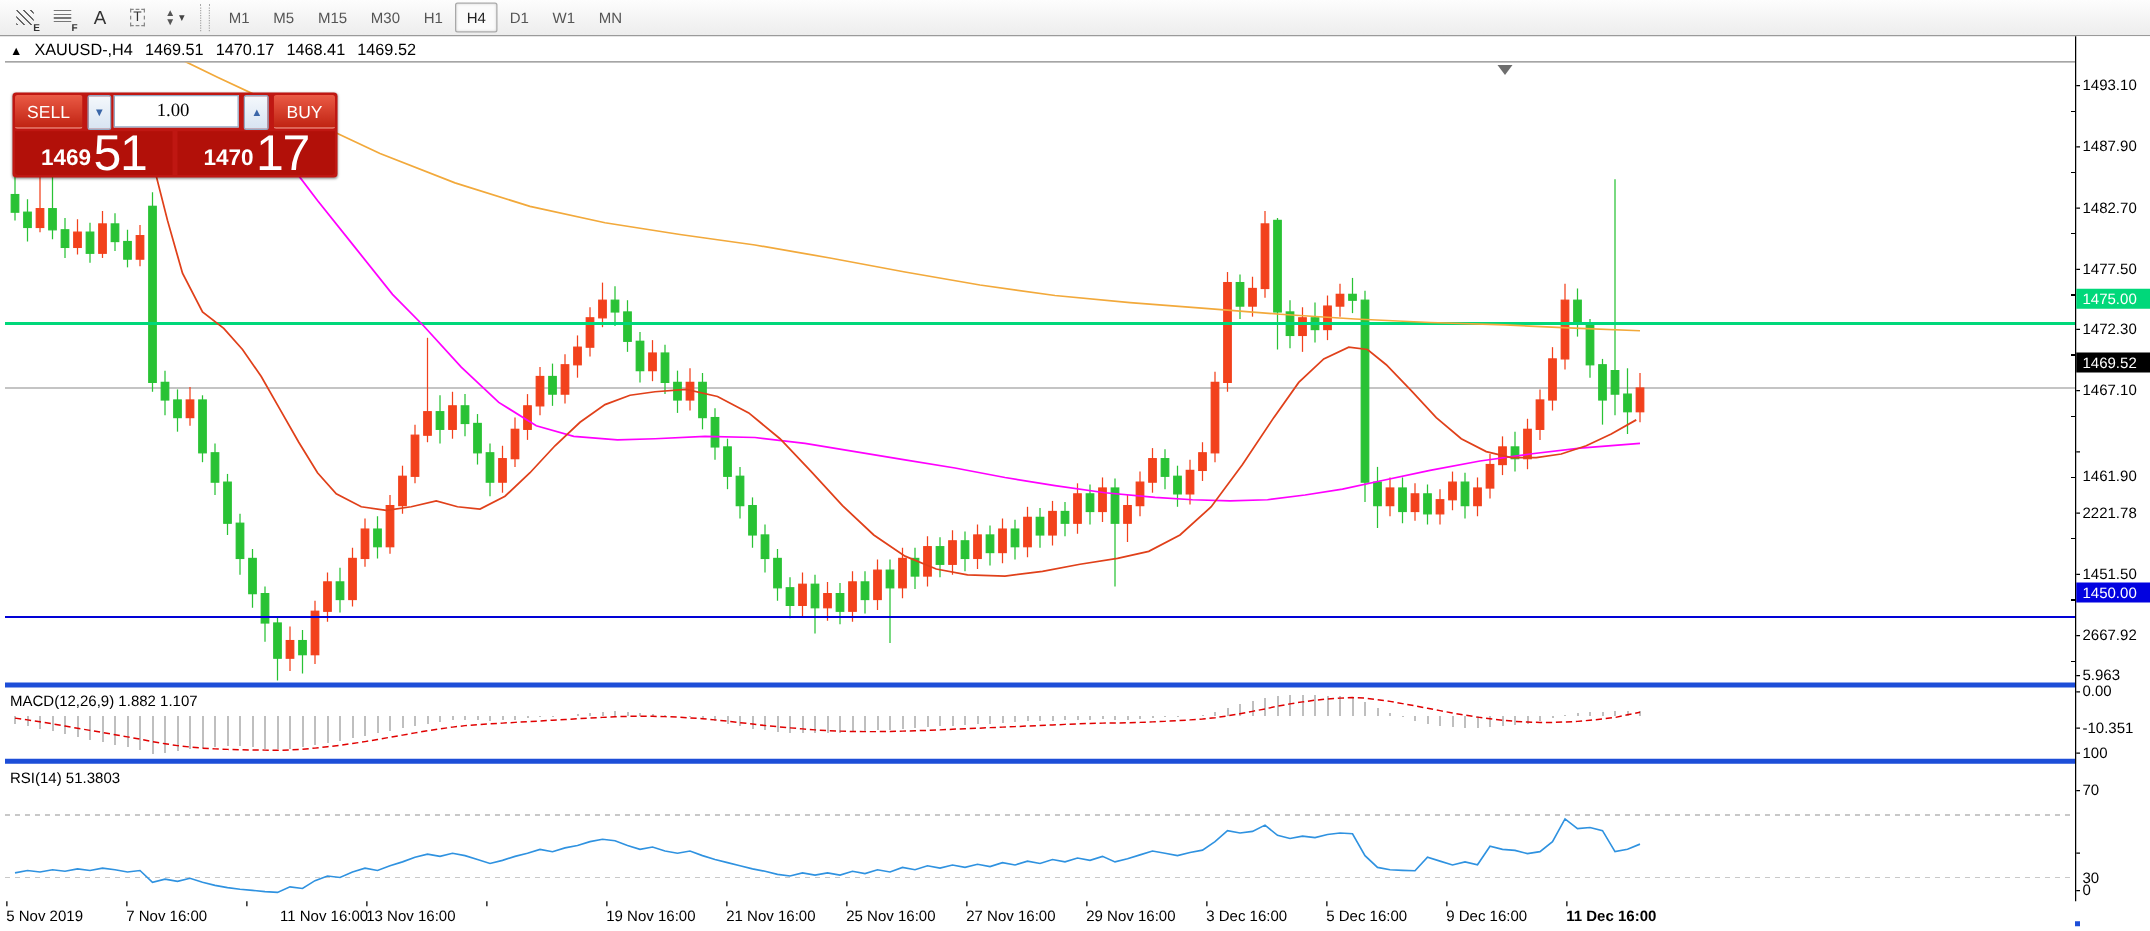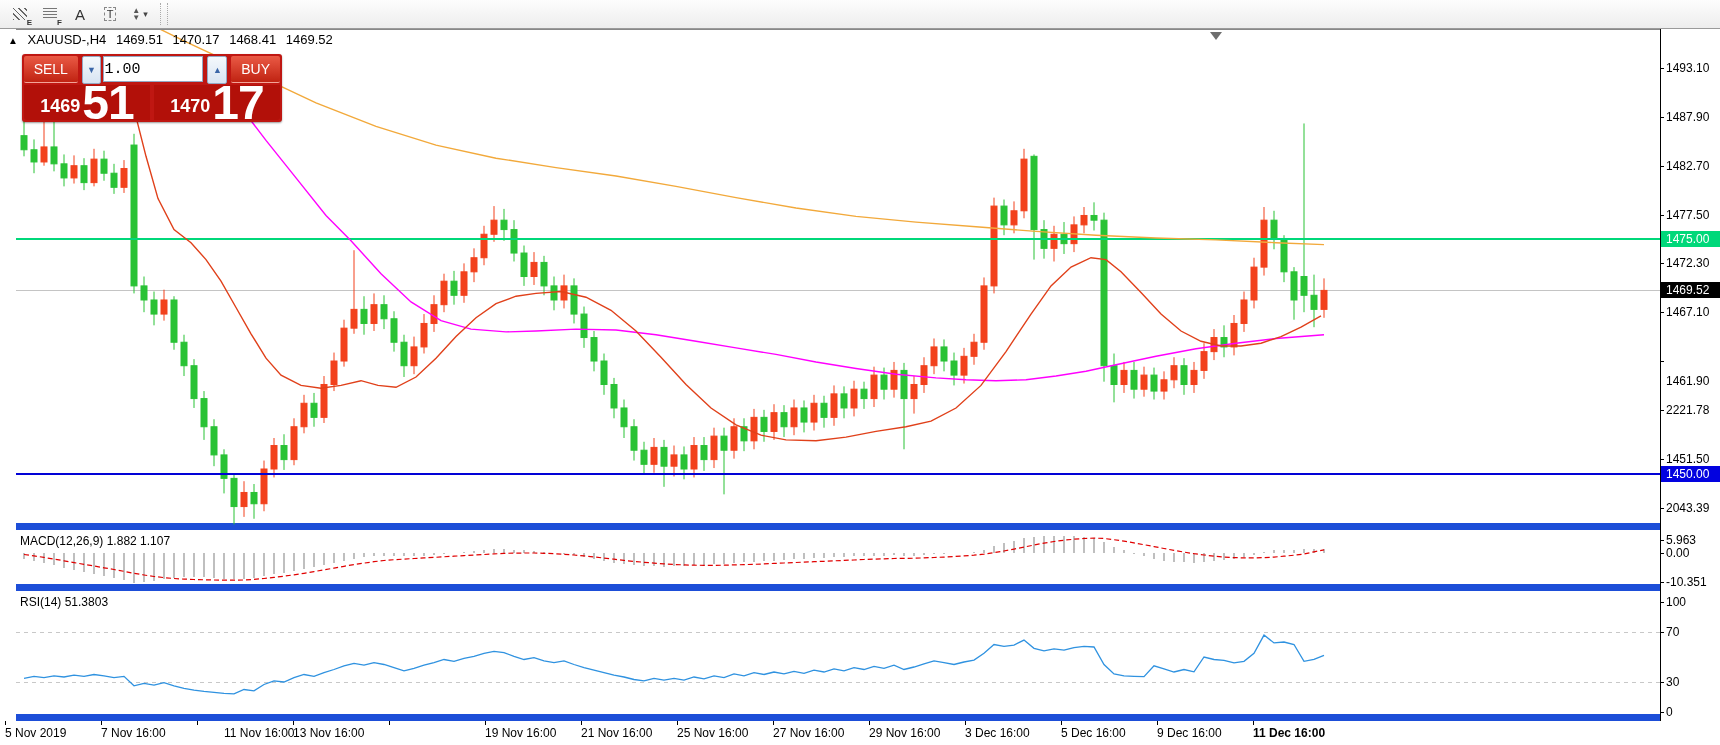--- a/index.html
+++ b/index.html
@@ -18,21 +18,21 @@
   .arr{font-size:8px;color:#555;line-height:7px;display:flex;flex-direction:column;}
   .caret{font-size:9px;color:#444;margin-left:3px;}
   .sep{width:6px;height:22px;margin:0 6px 0 4px;border-left:1px dotted #aaa;border-right:1px dotted #aaa;}
   .tf{height:22px;padding:0 8px;display:flex;align-items:center;font-size:12px;color:#555;
       border:1px solid transparent;border-radius:2px;margin-right:1px;}
   .tf.active{background:#fbfbfb;border-color:#a8a8a8;box-shadow:inset 0 0 2px #ccc;color:#222;}
   
   .chart-title{position:absolute;left:8px;top:32px;font-size:13px;color:#000;z-index:30;}
   .chart-title span{margin-right:6px;}
   
-  .pane{position:absolute;left:16px;background:#fff;box-sizing:border-box;border-bottom:7px solid #1d4ed8;}
+  .pane{position:absolute;left:4px;background:#fff;box-sizing:border-box;border-bottom:4px solid #1d4ed8;margin-top:20px;}
   #pane-main{top:29px;width:1660px;height:501px;border-top:1px solid #888;}
   #pane-macd{top:532px;width:1660px;height:59px;}
   #pane-rsi{top:593px;width:1660px;height:128px;}
   .pane svg{position:absolute;left:0;top:0;}
   .pane-title{position:absolute;left:4px;top:2px;font-size:12px;color:#000;z-index:5;}
   
   #price-axis{position:absolute;left:1660px;top:29px;width:60px;height:692px;
               border-left:1px solid #000;background:#fff;box-sizing:border-box;}
   .plabel{position:absolute;left:5px;font-size:12px;color:#000;white-space:nowrap;}
   .plabel.hl{left:0;width:59px;padding:1px 0 1px 5px;color:#fff;font-size:12px;}
@@ -48,27 +48,27 @@
                background:#bf1712;border-radius:3px;box-shadow:0 1px 2px rgba(0,0,0,.4);}
   .tp-row{position:absolute;left:2px;top:2px;height:28px;width:256px;display:flex;}
   .tp-btn{height:26px;color:#fff;font-size:14px;display:flex;align-items:center;justify-content:center;
           background:linear-gradient(#ea5a45,#c02312);border-radius:2px;border-bottom:1px solid rgba(255,255,255,.45);}
   #sell-btn{width:66px;}
   #buy-btn{width:60px;margin-left:4px;}
   .spin-btn{width:22px;height:26px;margin-left:4px;background:linear-gradient(#f4f8fc,#d8e4f2);
             border:1px solid #93a9c4;border-radius:2px;color:#3a66a8;font-size:9px;
             display:flex;align-items:center;justify-content:center;}
   #volume-input{width:92px;height:24px;margin-left:2px;border:1px solid #93a9c4;font-size:15px;
-                text-align:left;padding:0 6px 0 0;font-family:Liberation Mono, monospace;}
+                text-align:center;padding:0 6px 0 0;font-family:Liberation Serif, serif;}
   .tp-price{position:absolute;top:31px;height:35px;width:126px;color:#fff;display:flex;
             align-items:flex-end;justify-content:center;background:#b21009;overflow:hidden;}
   #tp-sell-block{left:2px;border-radius:0 0 0 3px;}
   #tp-buy-block{left:132px;width:126px;border-radius:0 0 3px 0;}
   .big-small{font-size:18px;font-weight:bold;margin:0 2px 3px 0;}
-  .big-big{font-size:48px;font-weight:bold;line-height:34px;letter-spacing:-1px;}
+  .big-big{font-size:40px;font-weight:normal;line-height:34px;letter-spacing:-1px;}
   
   #annotation{position:absolute;left:1228px;top:341px;z-index:15;font-size:47px;font-weight:bold;
               color:#fb3220;white-space:nowrap;font-family:"Liberation Sans",sans-serif;}
 </style>
 </head>
 <body>
 
 <div id="app">
 
   <div class="toolbar">
@@ -87,20 +87,31 @@
         <span class="dashedT">T</span>
       </div>
     <div class="tbtn">
         <span class="arr">
           <span>▲</span>
           <span>▼</span>
         </span>
         <span class="caret">▾</span>
       </div>
     <div class="sep"></div>
+    <div id="tf-group" style="display:flex;">
+        <div class="tf">M1</div>
+        <div class="tf">M5</div>
+        <div class="tf">M15</div>
+        <div class="tf">M30</div>
+        <div class="tf">H1</div>
+        <div class="tf active">H4</div>
+        <div class="tf">D1</div>
+        <div class="tf">W1</div>
+        <div class="tf">MN</div>
+      </div>
   </div>
 
   <div class="chart-title">
     <span style="font-size:10px;">▲</span>
     <span>XAUUSD-,H4</span>
     <span>1469.51</span>
     <span>1470.17</span>
     <span>1468.41</span>
     <span>1469.52</span>
   </div>
@@ -602,30 +613,30 @@
       <div class="plabel hl hl-black" style="top: 253px;">1469.52</div>
       <div class="plabel" style="top: 276px;">1467.10</div>
       <div class="ptick" style="top: 283px;"></div>
       <div class="plabel" style="top: 325px; margin-top: 20px;">1461.90</div>
       <div class="ptick" style="top: 332px;"></div>
       <div class="plabel" style="top: 374px;">2221.78</div>
       <div class="ptick" style="top: 381px;"></div>
       <div class="plabel" style="top: 423px;">1451.50</div>
       <div class="ptick" style="top: 430px;"></div>
       <div class="plabel hl hl-blue" style="top: 437px;">1450.00</div>
-      <div class="plabel" style="top: 472px;">2043.39</div>
+      <div class="plabel" style="top: 472px;">2667.92</div>
       <div class="ptick" style="top: 479px;"></div>
       <div class="plabel" style="top: 504px;">5.963</div>
       <div class="ptick" style="top: 511px;"></div>
       <div class="plabel" style="top: 517px;">0.00</div>
       <div class="ptick" style="top: 524px;"></div>
       <div class="plabel" style="top: 546px;">-10.351</div>
       <div class="ptick" style="top: 553px;"></div>
       <div class="plabel" style="top: 566px;">100</div>
       <div class="ptick" style="top: 573px;"></div>
       <div class="plabel" style="top: 596px;">70</div>
       <div class="ptick" style="top: 603px;"></div>
-      <div class="plabel" style="top: 646px;">30</div>
+      <div class="plabel" style="top: 666px;">30</div>
       <div class="ptick" style="top: 653px;"></div>
       <div class="plabel" style="top: 676px;">0</div>
       <div class="ptick" style="top: 683px;"></div>
     </div>
 </div>
 
 </body></html>

